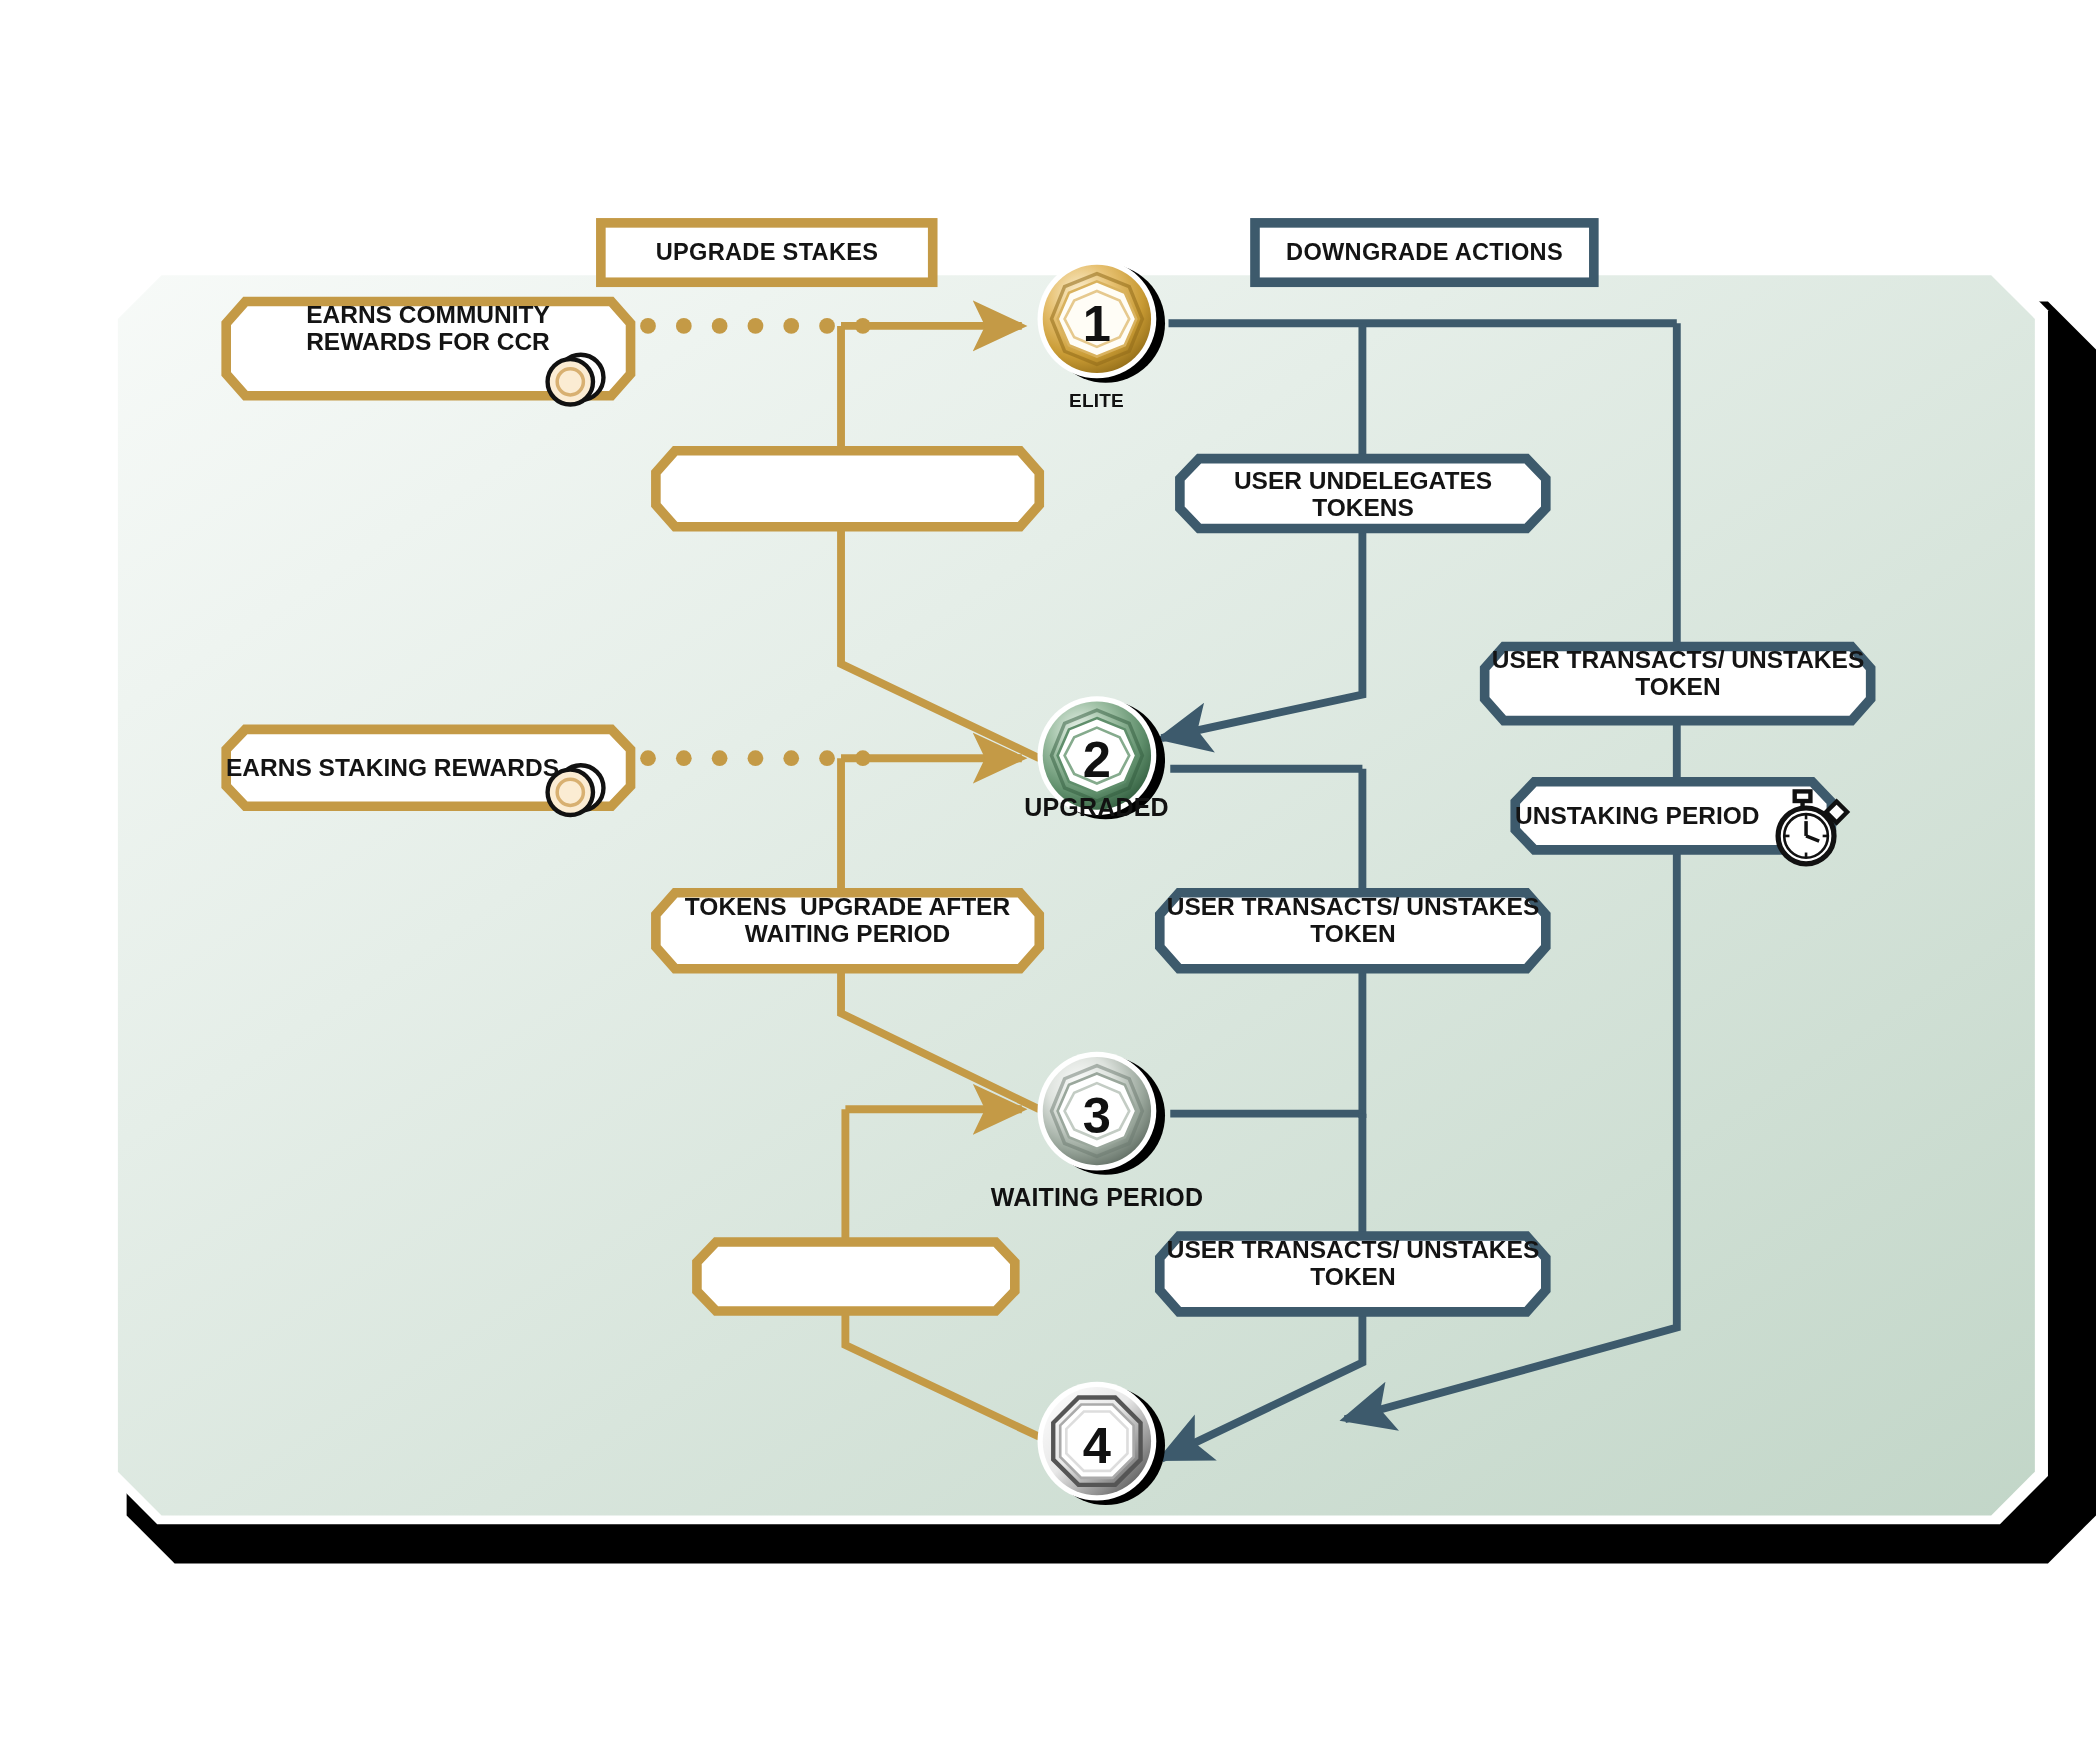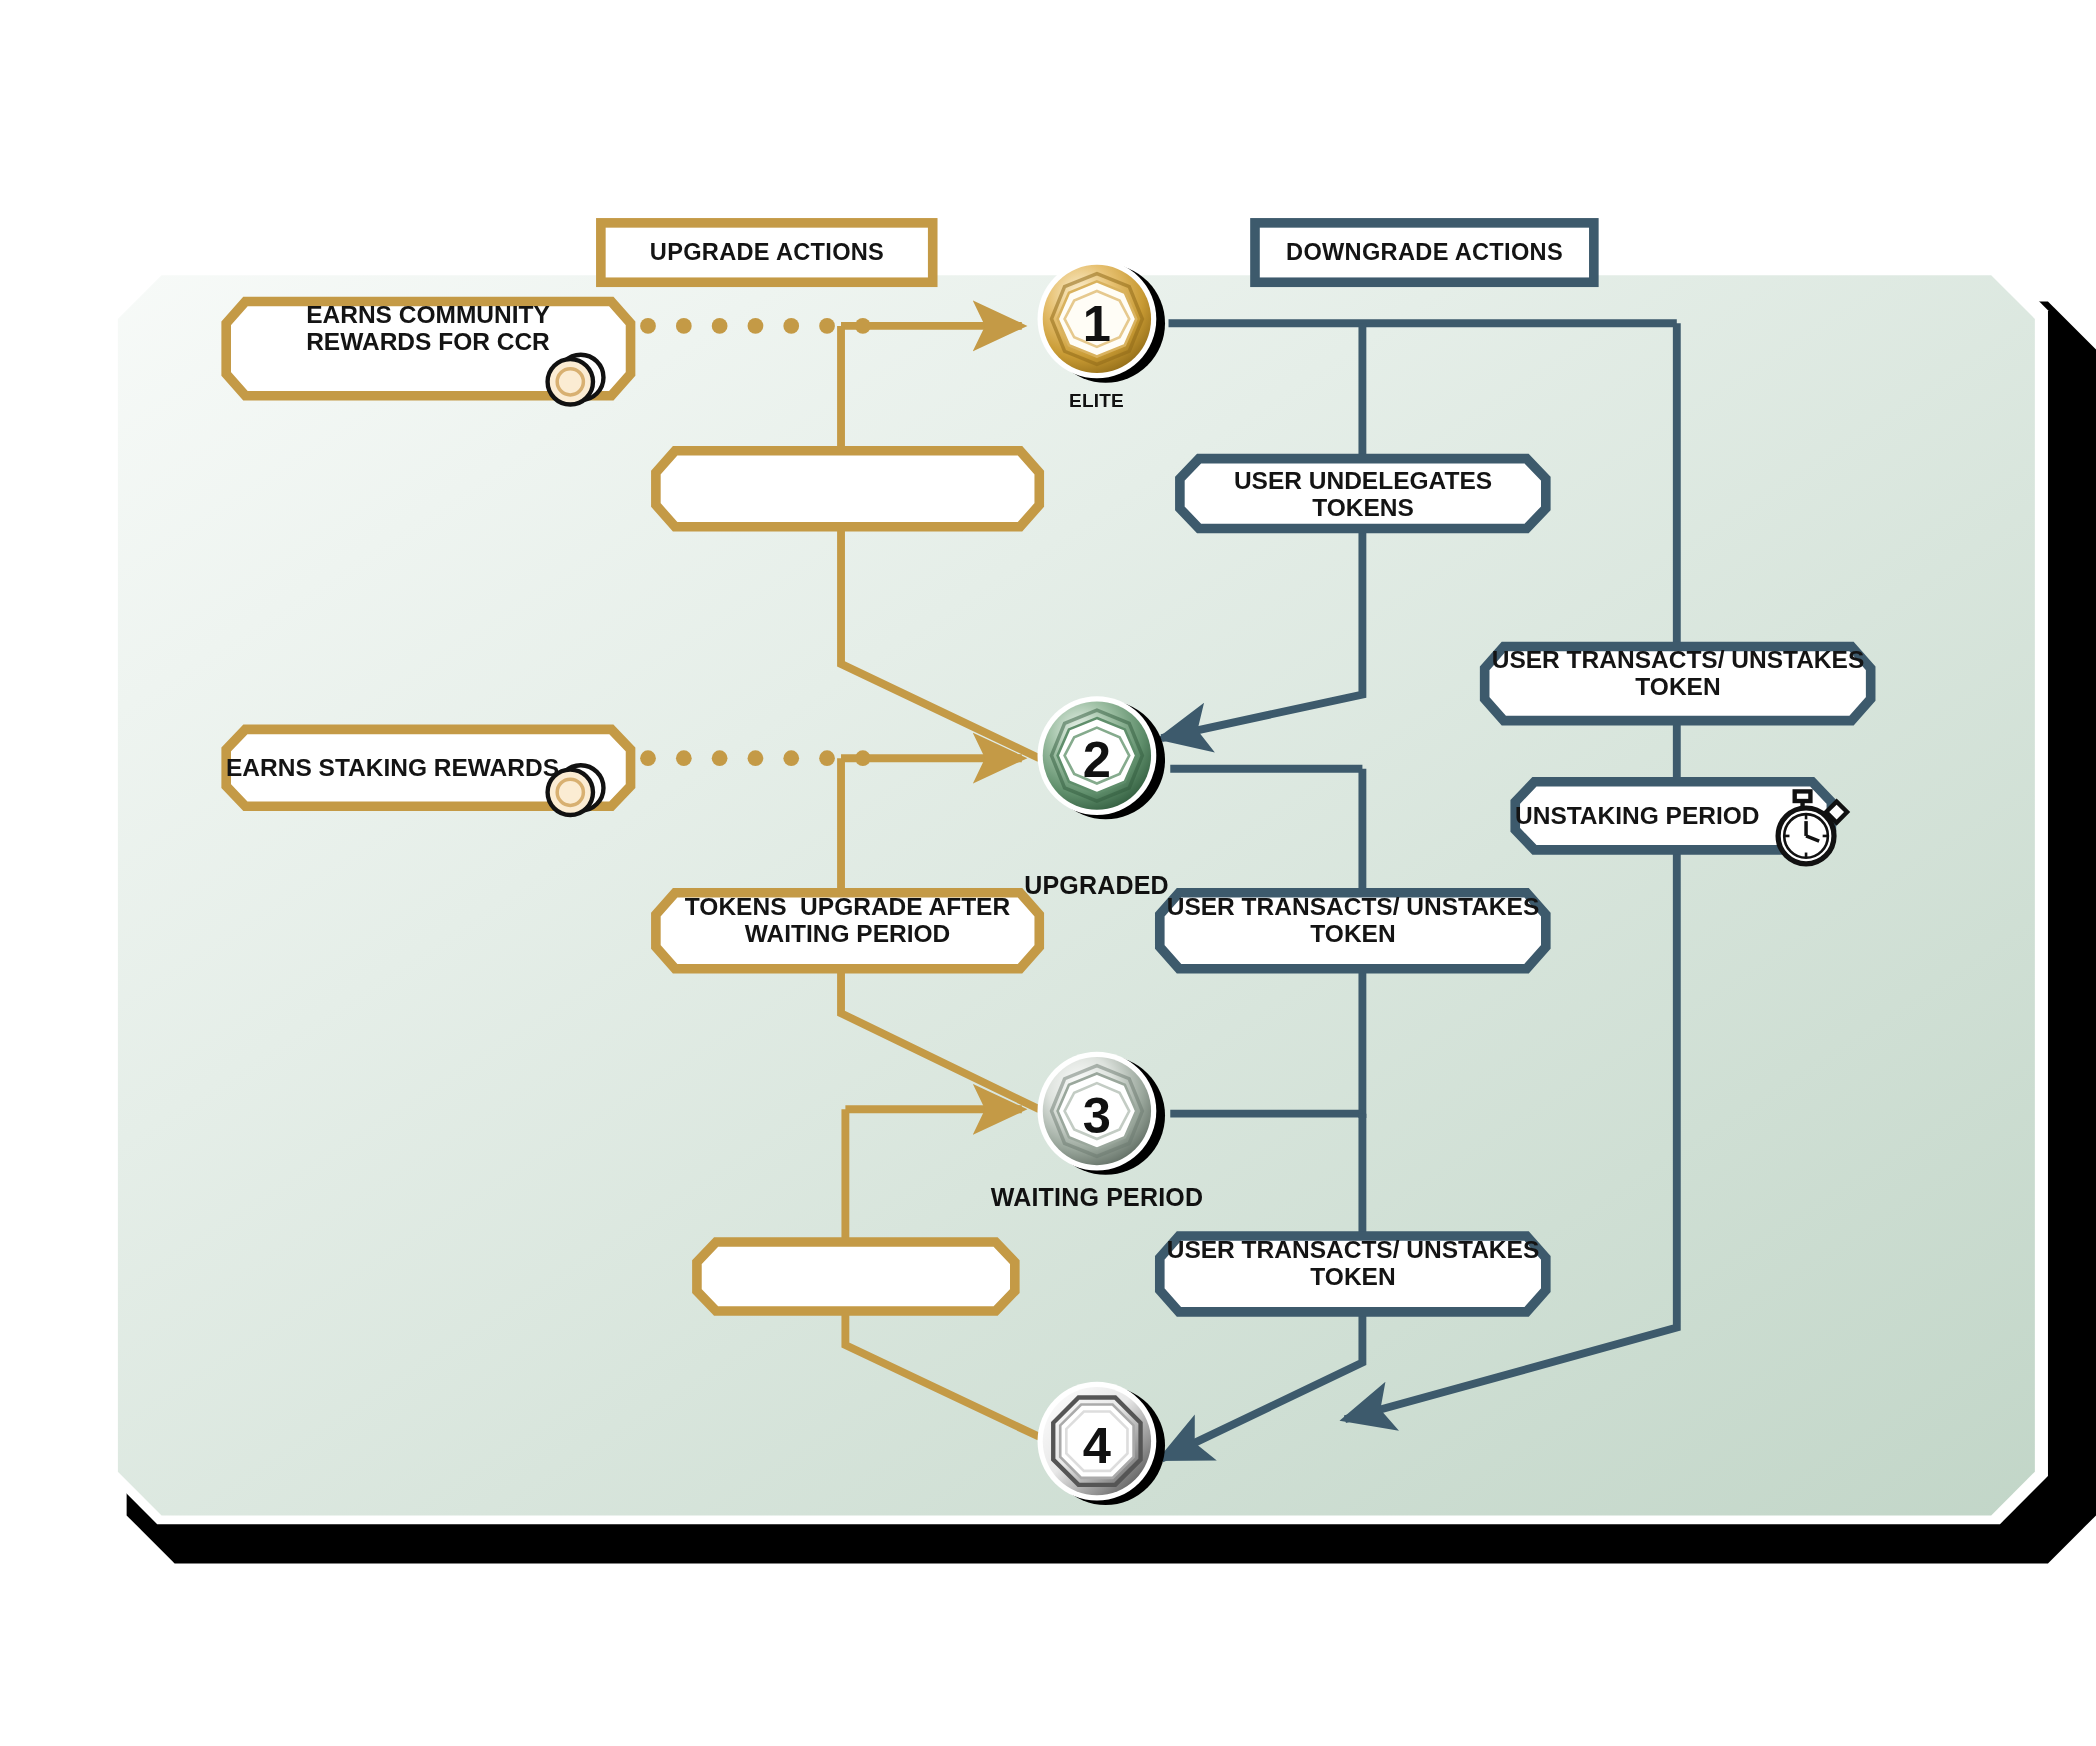--- a/index.html
+++ b/index.html
@@ -203,21 +203,21 @@
       <circle cx="1266" cy="1655" r="68" fill="#000000"></circle>
       <circle cx="1256" cy="1650" r="68" fill="#ffffff"></circle>
       <circle cx="1256" cy="1650" r="62" fill="url(#platG)"></circle>
       <polygon points="1235,1600 1277,1600 1306,1629 1306,1671 1277,1700 1235,1700 1206,1671 1206,1629" fill="none" stroke="#555" stroke-width="5"></polygon>
       <polygon points="1238,1608 1274,1608 1298,1632 1298,1668 1274,1692 1238,1692 1214,1668 1214,1632" fill="#ffffff" stroke="#aaa" stroke-width="3"></polygon>
       <polygon points="1241,1616 1271,1616 1291,1636 1291,1664 1271,1684 1241,1684 1221,1664 1221,1636" fill="#ffffff" stroke="#ddd" stroke-width="3"></polygon>
       <text x="1256" y="1675" text-anchor="middle" font-family="'Liberation Sans',sans-serif" font-size="58" font-weight="700" fill="#111">4</text>
     </g>
   </svg>
 
-  <div class="hdrtxt" style="left:601px;top:223px;width:332px;height:59px;font-size:23.6px;">UPGRADE ACTIONS</div>
+  <div class="hdrtxt" style="left:601px;top:223px;width:332px;height:59px;font-size:23.6px;">UPGRADE STAKES</div>
   <div class="hdrtxt" style="left:1255px;top:223px;width:339px;height:59px;font-size:23.6px;">DOWNGRADE ACTIONS</div>
 
   <div class="boxtxt" style="left:226px;top:301px;width:404px;height:94px;font-size:24.5px;flex-direction:column;">
     <span>EARNS COMMUNITY</span>
     <span>REWARDS FOR CCR</span>
   </div>
 
 
   <div class="boxtxt" style="left:226px;top:729px;width:404px;height:77px;font-size:24.5px;">EARNS STAKING REWARDS</div>
 
@@ -240,18 +240,18 @@
     <span>USER TRANSACTS/ UNSTAKES</span>
     <span>TOKEN</span>
   </div>
 
   <div class="boxtxt" style="left:1160px;top:1236px;width:386px;height:76px;font-size:24.5px;flex-direction:column;">
     <span>USER TRANSACTS/ UNSTAKES</span>
     <span>TOKEN</span>
   </div>
 
   <div class="nodelabel" style="left:983px;top:390px;width:227px;font-size:19px;">ELITE</div>
-  <div class="nodelabel" style="left:983px;top:871px;width:227px;font-size:25px;">UPGRADED</div>
+  <div class="nodelabel" style="left:983px;top:793px;width:227px;font-size:25px;">UPGRADED</div>
   <div class="nodelabel" style="left:966px;top:1183px;width:262px;font-size:25px;">WAITING PERIOD</div>
   <div class="nodelabel" style="left:983px;top:1513px;width:227px;font-size:25px;"></div>
 
 </div>
 
 
 </body></html>

